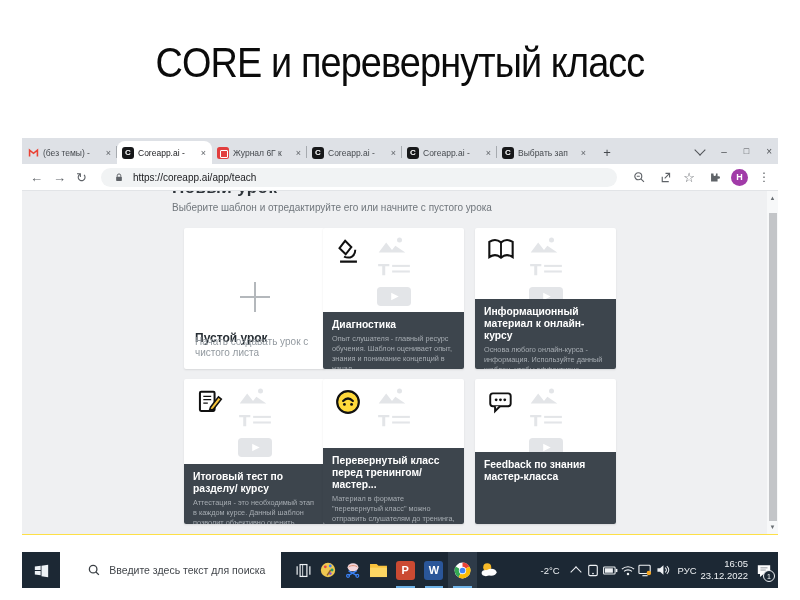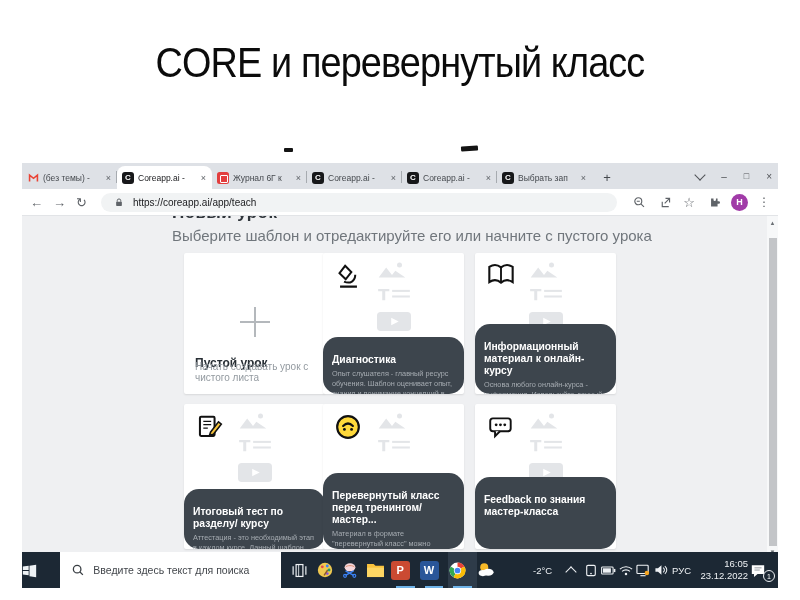--- a/index.html
+++ b/index.html
@@ -7,21 +7,21 @@
          font-family:"Liberation Sans",sans-serif;}
   
   .slide-title{position:absolute;top:38px;left:0;width:100%;text-align:center;
     font-size:43px;font-weight:400;color:#0b0b0b;letter-spacing:-1px;
     transform:scaleX(.88);transform-origin:center;white-space:nowrap;}
   .frag{position:absolute;background:#141414;border-radius:1px;}
   .frag1{left:284px;top:148px;width:9px;height:4px;}
   .frag2{left:461px;top:146px;width:17px;height:5px;transform:rotate(-4deg);}
 
   
-  .browser{position:absolute;left:22px;top:163px;width:756px;height:397px;background:#fde047;}
+  .browser{position:absolute;left:22px;top:138px;width:756px;height:397px;background:#fde047;}
   .tabstrip{position:relative;height:26px;background:#dee1e6;display:flex;align-items:flex-end;}
   .tab{position:relative;width:95px;height:23px;display:flex;align-items:center;gap:4px;
        padding:0 5px;box-sizing:border-box;font-size:8.5px;color:#45494e;cursor:default;}
   .tab .sep{position:absolute;right:0;top:5px;height:12px;width:1px;background:#a7abb0;}
   .tab.active{background:#fff;border-radius:8px 8px 0 0;color:#202124;z-index:2;}
   .tab .title{flex:1;white-space:nowrap;overflow:hidden;text-overflow:ellipsis;}
   .tab .close{font-size:9px;color:#5f6368;padding:0 1px;}
   .fav{width:12px;height:12px;flex:0 0 12px;display:flex;align-items:center;justify-content:center;}
   .fav-core{background:#17181a;border-radius:3px;color:#fff;font-size:8px;font-weight:700;
             width:12px;height:12px;display:flex;align-items:center;justify-content:center;}
@@ -45,31 +45,31 @@
   .tool-ic{display:flex;align-items:center;justify-content:center;width:16px;height:16px;color:#5f6368;}
   .star{font-size:13px;color:#5f6368;}
   .avatar{width:17px;height:17px;border-radius:50%;background:#a13ba8;color:#fff;font-size:9px;
           font-weight:700;display:flex;align-items:center;justify-content:center;}
   .menu3{font-size:12px;color:#5f6368;}
 
   
   .content{position:relative;height:343px;background:#eff0f2;overflow:hidden;}
   .heading-clip{position:absolute;left:150px;top:0;height:7px;overflow:hidden;}
   .page-heading{font-size:17px;font-weight:700;color:#2f353b;margin-top:-13px;letter-spacing:.4px;}
-  .subtitle{position:absolute;left:150px;top:11px;font-size:15px;color:#70767c;}
+  .subtitle{position:absolute;left:150px;top:11px;font-size:10px;color:#70767c;}
 
   .card{position:absolute;width:141px;background:#fff;border-radius:2px;
         box-shadow:0 1px 2px rgba(0,0,0,.10);overflow:hidden;}
   .r1{top:37px;height:141px;} .r2{top:188px;height:145px;}
   .c1{left:150px;margin-left:12px;} .c2{left:301px;} .c3{left:453px;}
   .main-ic{position:absolute;left:12px;top:10px;}
   .ph{position:absolute;left:54px;width:78px;}
   .ph-img{top:7px;} .ph-txt{top:35px;} .ph-vid{top:59px;} .ph-chk{top:88px;}
   .overlay{position:absolute;left:0;right:0;bottom:0;background:#3d454d;color:#fff;
-           padding:17px 9px;box-sizing:border-box;border-radius:15px;}
+           padding:7px 9px;box-sizing:border-box;}
   .ov-title{font-size:10.3px;font-weight:700;line-height:1.18;margin-bottom:3px;}
   .ov-desc{font-size:7.3px;color:#a6acb2;line-height:1.35;}
   .ov2{height:57px;} .ov3{height:70px;} .ov4{height:60px;} .ov5{height:76px;} .ov6{height:72px;}
   .btnrow{display:flex;gap:6px;margin-top:6px;}
   .pill{border:1px solid #b9bec3;border-radius:11px;padding:3px 11px;font-size:8px;color:#fff;
         background:transparent;font-family:inherit;}
   .pill.b{font-weight:700;}
   .plus{position:absolute;left:50%;top:54px;transform:translateX(-50%);width:30px;height:30px;}
   .plus::before,.plus::after{content:"";position:absolute;background:#b4b8bc;}
   .plus::before{left:14px;top:0;width:2px;height:30px;}
@@ -78,21 +78,21 @@
   .empty-desc{position:absolute;left:11px;bottom:11px;font-size:10px;color:#939aa0;}
 
   .scrollbar{position:absolute;right:0;top:0;width:11px;height:100%;background:#f7f8f9;}
   .sb-arrow{position:absolute;left:0;width:11px;font-size:6px;color:#6a6f74;text-align:center;}
   .sb-up{top:4px;} .sb-down{bottom:4px;}
   .sb-thumb{position:absolute;left:1.5px;top:22px;width:8px;height:308px;background:#c3c5c8;}
 
   
   .taskbar{position:absolute;left:22px;top:552px;width:756px;height:36px;background:#1c2834;
            display:flex;align-items:stretch;color:#eef1f4;}
-  .tb-cell{display:flex;align-items:center;position:relative;}
+  .tb-cell{display:flex;align-items:center;justify-content:center;position:relative;}
   .start{width:40px;} 
   .searchbox{width:230px;background:#fff;display:flex;align-items:center;gap:9px;
              padding-left:12px;box-sizing:border-box;}
   .searchbox span{font-size:10.5px;color:#42464b;}
   .appgap{width:10px;}
   .app26{width:26px;} .app30{width:30px;}
   .runline::after{content:"";position:absolute;left:5px;right:5px;bottom:0;height:2px;background:#6fb3e8;}
   .chrome-cell{background:#2e3b49;}
   .sq{width:19px;height:19px;border-radius:3px;display:flex;align-items:center;justify-content:center;
       font-size:11px;font-weight:700;color:#fff;}

